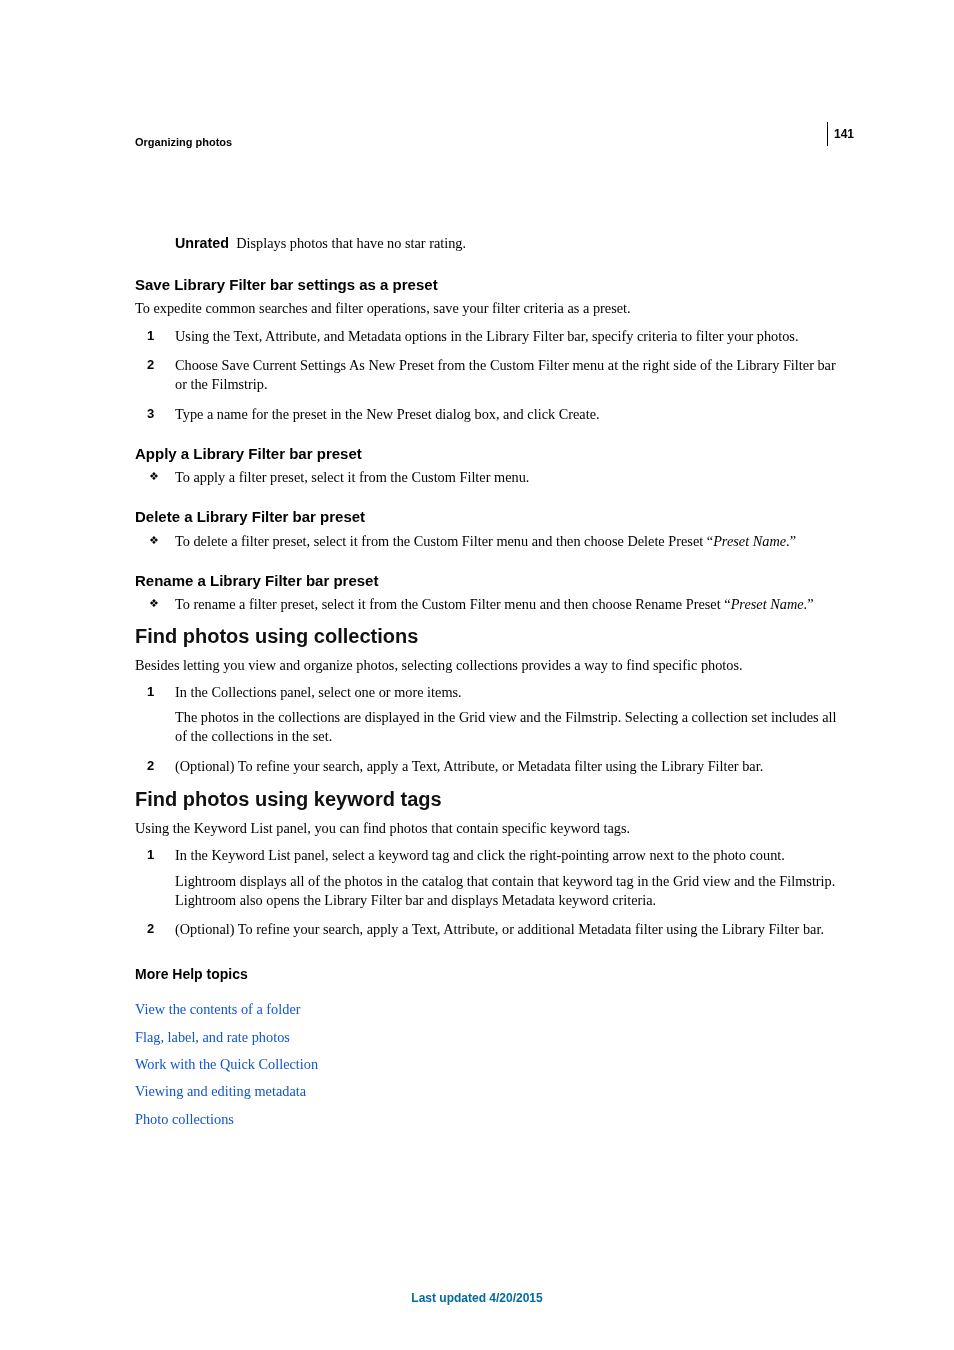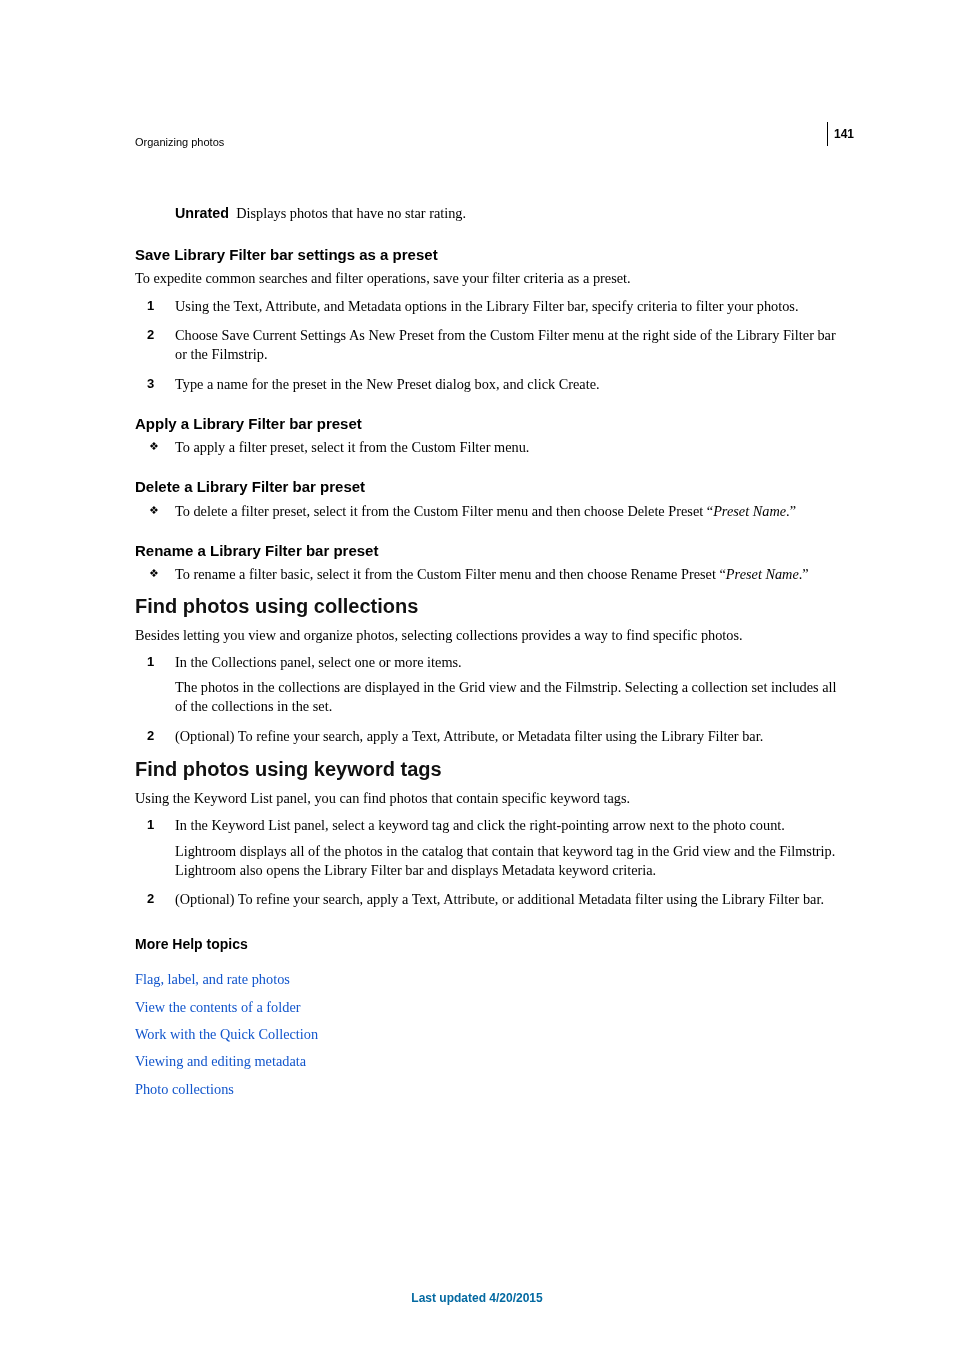--- a/index.html
+++ b/index.html
@@ -21,23 +21,23 @@
     top: 122px;
     right: 100px;
     font-family: "Myriad Pro", "Helvetica Neue", Arial, sans-serif;
     font-weight: 700;
     font-size: 12px;
     border-left: 1px solid #000;
     padding: 4px 0 4px 6px;
   }
   .chapter-head {
     font-family: "Myriad Pro", "Helvetica Neue", Arial, sans-serif;
-    font-weight: 400;
+    font-weight: 700;
     font-size: 11px;
-    margin-bottom: 54px;
+    margin-bottom: 84px;
   }
   .indent-block {
     margin-left: 40px;
     margin-bottom: 22px;
     margin-top: 36px;
   }
   .term {
     font-family: "Myriad Pro", "Helvetica Neue", Arial, sans-serif;
     font-weight: 700;
   }
@@ -160,21 +160,21 @@
   <li><span>To apply a filter preset, select it from the Custom Filter menu.</span></li>
 </ul>
 
 <div class="h3">Delete a Library Filter bar preset</div>
 <ul class="diamond">
   <li><span>To delete a filter preset, select it from the Custom Filter menu and then choose Delete Preset “</span><span class="italic">Preset Name</span><span>.”</span></li>
 </ul>
 
 <div class="h3">Rename a Library Filter bar preset</div>
 <ul class="diamond">
-  <li><span>To rename a filter basic, select it from the Custom Filter menu and then choose Rename Preset “</span><span class="italic">Preset Name</span><span>.”</span></li>
+  <li><span>To rename a filter preset, select it from the Custom Filter menu and then choose Rename Preset “</span><span class="italic">Preset Name</span><span>.”</span></li>
 </ul>
 
 <div class="h2">Find photos using collections</div>
 <p class="para">Besides letting you view and organize photos, selecting collections provides a way to find specific photos.</p>
 <ol class="steps">
   <li>
       <span class="num">1</span>
       <span class="desc">In the Collections panel, select one or more items.</span>
       <span class="sub">The photos in the collections are displayed in the Grid view and the Filmstrip. Selecting a collection set includes all of the collections in the set.</span>
     </li>
@@ -193,20 +193,20 @@
       <span class="sub">Lightroom displays all of the photos in the catalog that contain that keyword tag in the Grid view and the Filmstrip. Lightroom also opens the Library Filter bar and displays Metadata keyword criteria.</span>
     </li>
   <li>
       <span class="num">2</span>
       <span class="desc">(Optional) To refine your search, apply a Text, Attribute, or additional Metadata filter using the Library Filter bar.</span>
     </li>
 </ol>
 
 <div class="more-help">More Help topics</div>
 <div class="link-list">
+  <a href="#">View the contents of a folder</a>
   <a href="#">Flag, label, and rate photos</a>
-  <a href="#">View the contents of a folder</a>
   <a href="#">Work with the Quick Collection</a>
   <a href="#">Viewing and editing metadata</a>
   <a href="#">Photo collections</a>
 </div>
 
 <div class="footer">Last updated 4/20/2015</div>
 
 </body></html>

